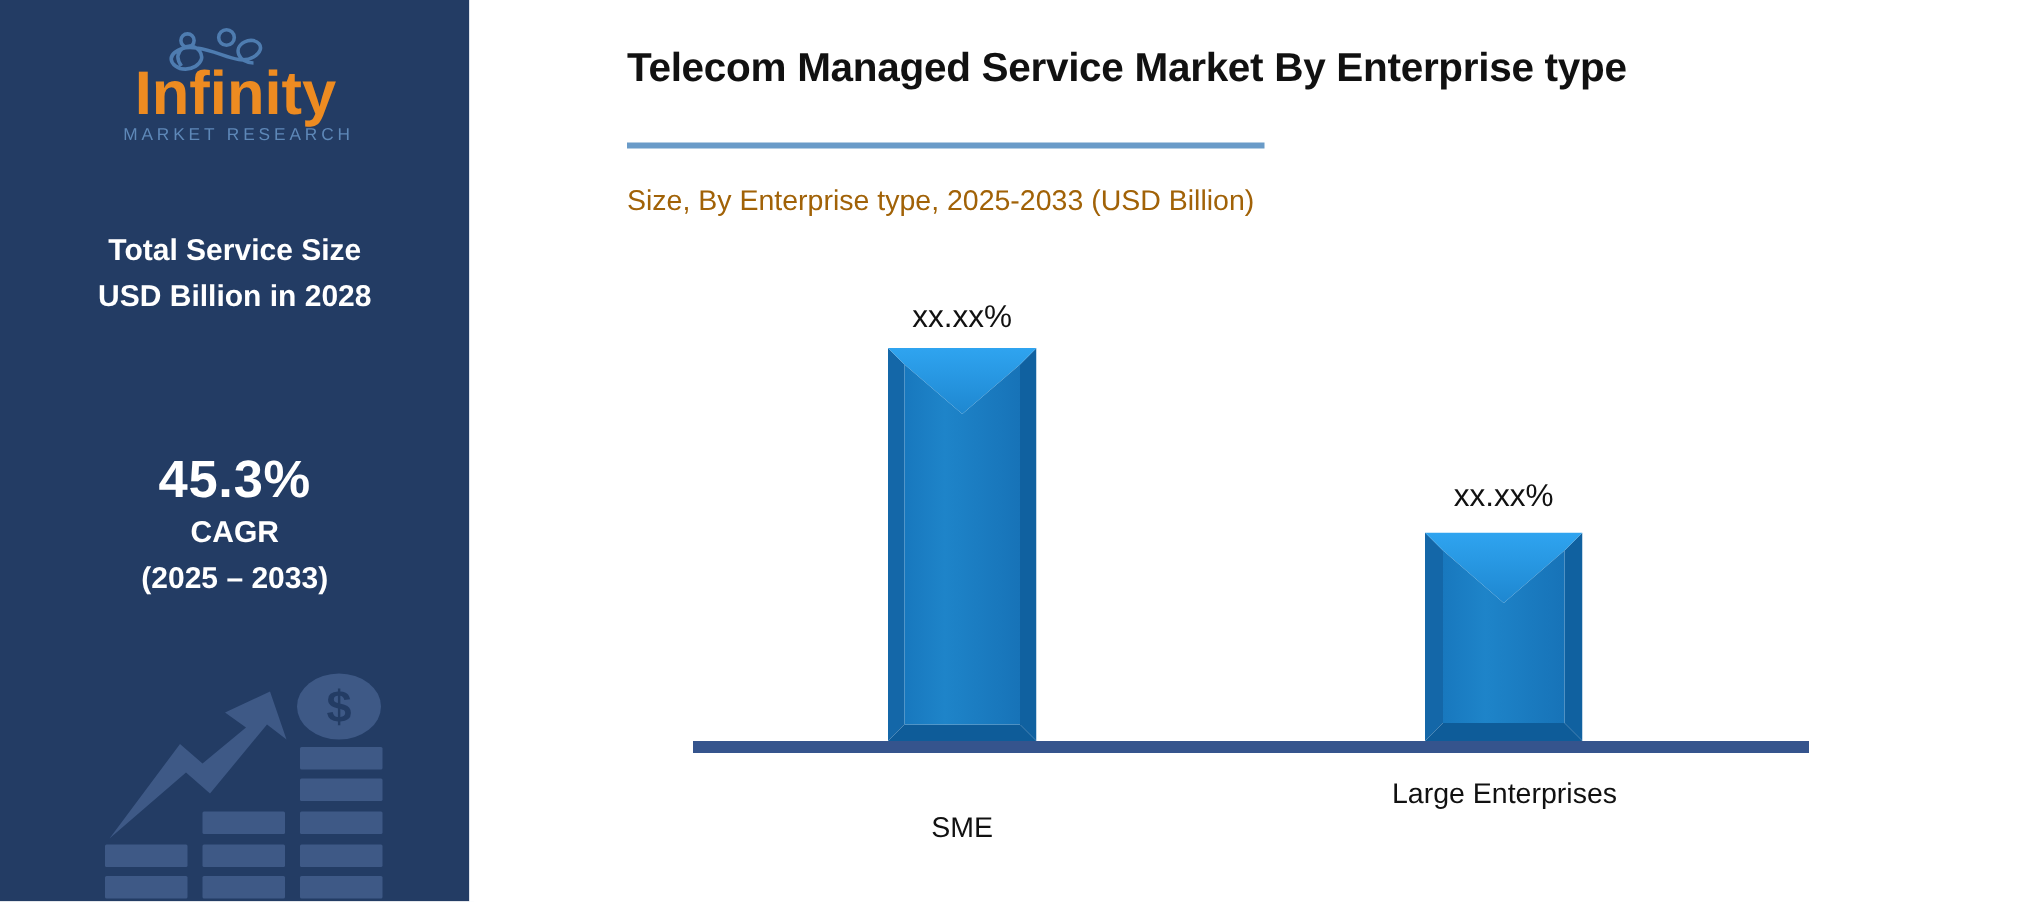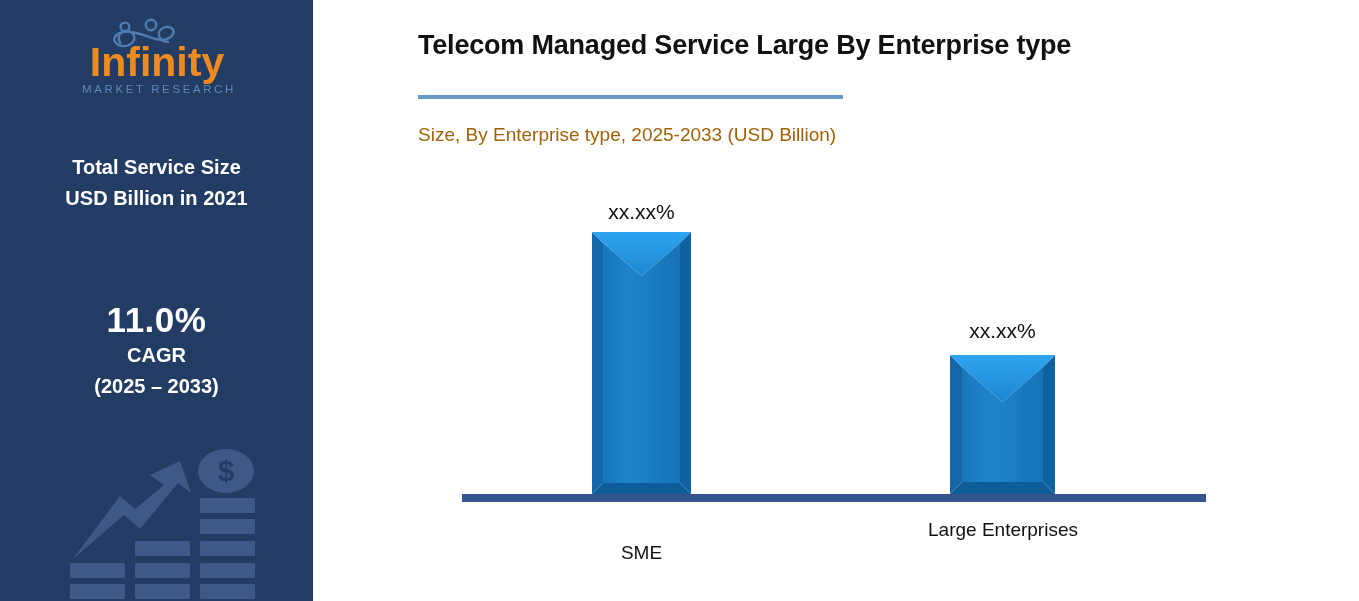--- a/index.html
+++ b/index.html
@@ -181,25 +181,25 @@
           <circle cx="78" cy="9" r="4.4"></circle>
           <circle cx="104" cy="7" r="5.2"></circle>
         </g>
         <text x="110" y="58" text-anchor="middle" font-family="Liberation Sans, sans-serif" font-size="41" font-weight="bold" fill="#ED8B21">Infinity</text>
         <text x="112" y="75" text-anchor="middle" font-family="Liberation Sans, sans-serif" font-size="11.5" letter-spacing="2.6" fill="#5E88B8">MARKET RESEARCH</text>
       </svg>
     </div>
 
     <div class="stat-block" id="stat-market">
       <div class="stat-line">Total Service Size</div>
-      <div class="stat-line">USD Billion in 2021</div>
+      <div class="stat-line">USD Billion in 2028</div>
     </div>
 
     <div class="stat-block" id="stat-cagr">
-      <div class="stat-big">11.0%</div>
+      <div class="stat-big">45.3%</div>
       <div class="stat-line">CAGR</div>
       <div class="stat-line">(2025 – 2033)</div>
     </div>
 
     <svg class="deco" viewBox="0 0 270 160">
       <g fill="#3E5986">
 
         <rect x="42" y="122" width="55" height="15" rx="1"></rect>
         <rect x="42" y="143" width="55" height="15" rx="1"></rect>
 
@@ -217,21 +217,21 @@
 
         <ellipse cx="198" cy="30" rx="28" ry="22"></ellipse>
       </g>
       <text x="198" y="40" text-anchor="middle" font-family="Liberation Sans, sans-serif" font-size="30" font-weight="bold" fill="#233C64">$</text>
     </svg>
   </div>
   <div class="sidebar-edge"></div>
 
   <div class="main">
 
-    <div class="chart-title">Telecom Managed Service Large By Enterprise type</div>
+    <div class="chart-title">Telecom Managed Service Market By Enterprise type</div>
     <div class="title-rule"></div>
     <div class="chart-subtitle">Size, By Enterprise type, 2025-2033 (USD Billion)</div>
 
     <div class="plot">
 
       <div class="axis-line"></div>
 
       <div class="bar-value" id="bar-0-value">xx.xx%</div>
       <div class="bar" id="bar-0">
         <svg class="bar-svg" width="99" height="262" viewBox="0 0 99 262" preserveAspectRatio="none">

